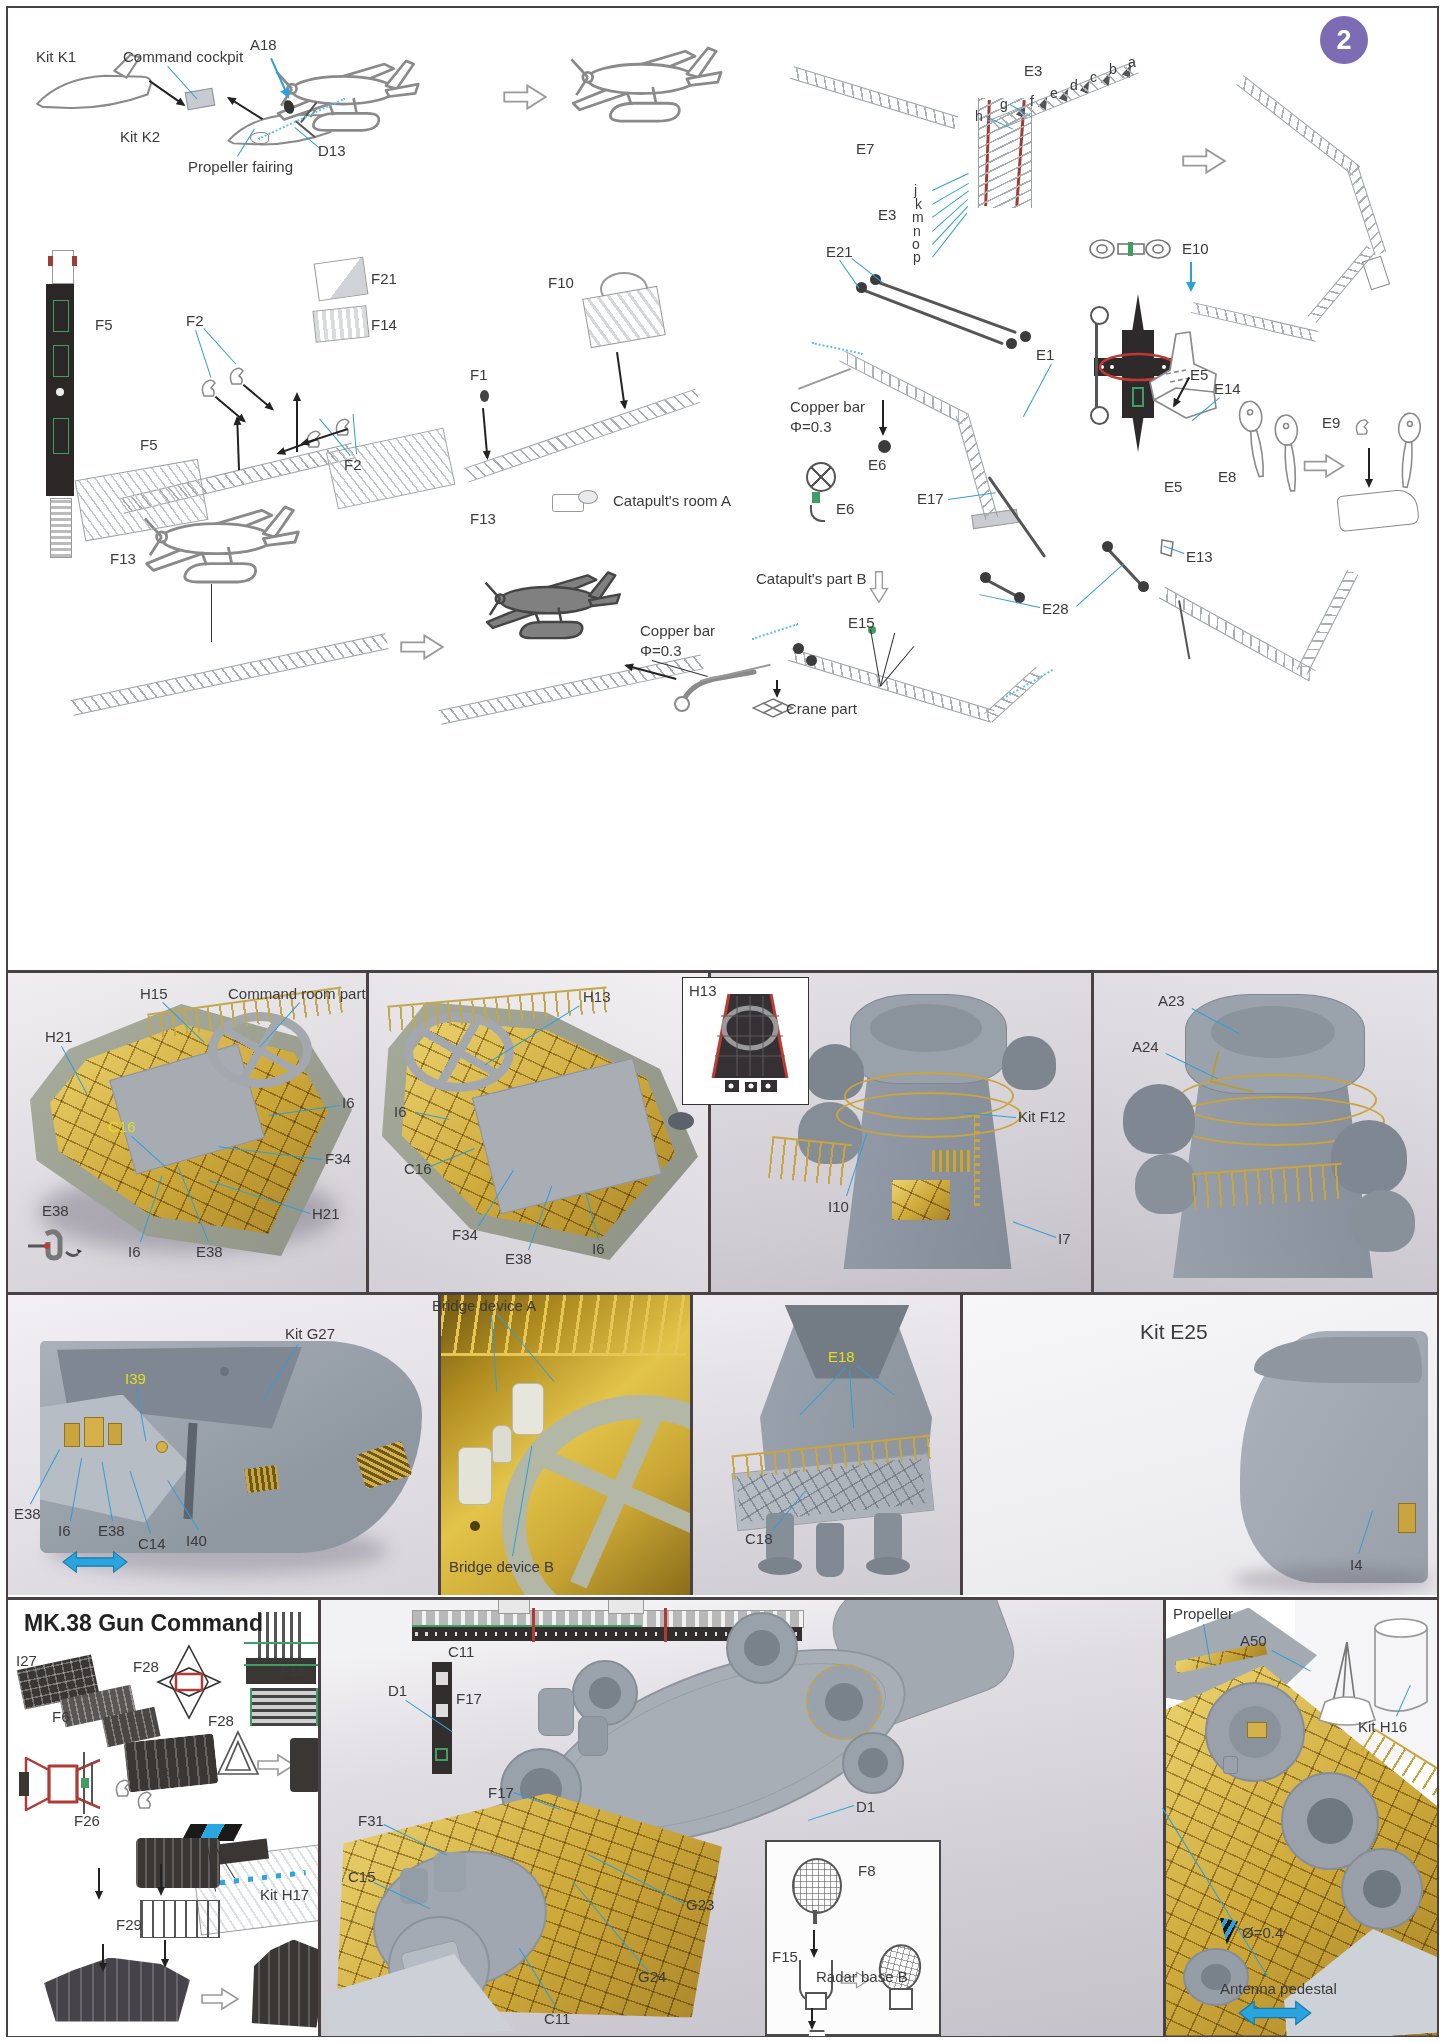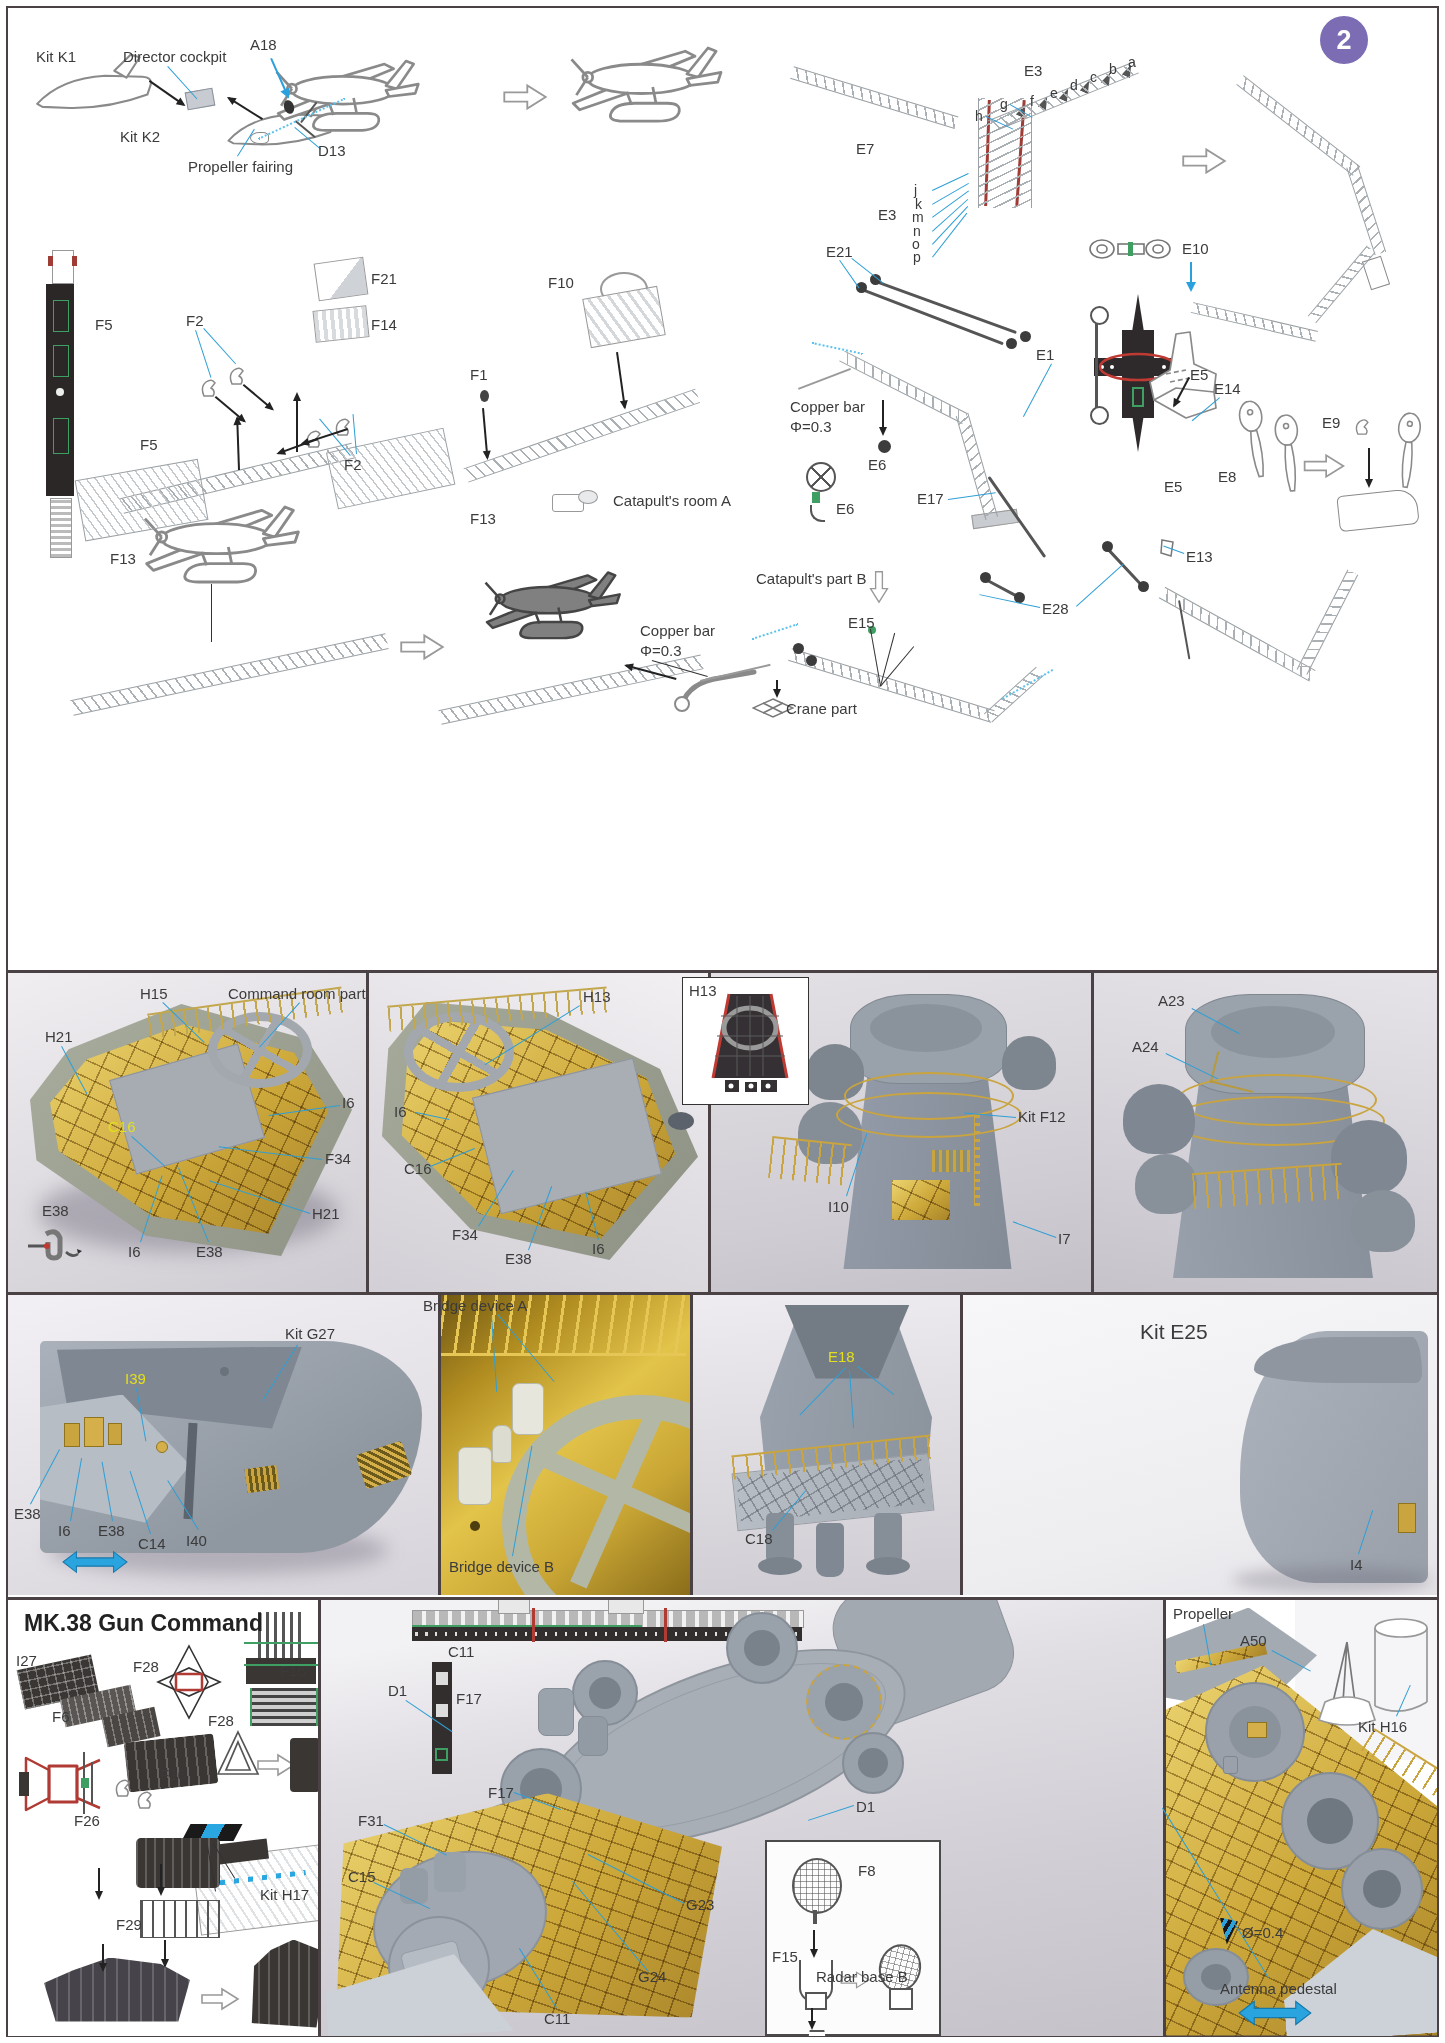--- a/index.html
+++ b/index.html
@@ -78,21 +78,21 @@
 <div class="abs" style="left:0;top:0;width:1445px;height:970px;">
 
  <svg class="abs" style="left:28px;top:56px;width:135px;height:62px;transform:rotate(-8deg)">
         <use href="#fuse"></use>
       </svg>
  <svg class="abs" style="left:220px;top:96px;width:125px;height:58px;transform:rotate(-8deg)">
         <use href="#fuse"></use>
       </svg>
  <div class="abs" style="left:186px;top:90px;width:26px;height:16px;background:#c8ccd2;border:1.5px solid #8a909a;transform:rotate(-10deg)"></div>
  <span class="lbl" style="left:36px;top:48px;">Kit K1</span>
- <span class="lbl" style="left:123px;top:48px;">Director cockpit</span>
+ <span class="lbl" style="left:123px;top:48px;">Command cockpit</span>
  <span class="lbl" style="left:120px;top:128px;">Kit K2</span>
  <i class="ld" style="left:168px;top:66px;width:44px;transform:rotate(48deg)"></i>
  <i class="ark" style="left:150px;top:80px;width:42px;transform:rotate(35deg)"></i>
  <i class="ark" style="left:262px;top:120px;width:40px;transform:rotate(-148deg)"></i>
 
  <svg class="abs" style="left:258px;top:44px;width:185px;height:108px;">
         <use href="#plane"></use>
       </svg>
  <span class="lbl" style="left:250px;top:36px;">A18</span>
  <i class="arb" style="left:272px;top:58px;width:42px;transform:rotate(66deg)"></i>
@@ -528,21 +528,21 @@
 <div class="photo" style="left:440px;top:1294.5px;width:250px;height:300px;background:linear-gradient(140deg,#6f5714,#b08c20 22%,#e3c44a 48%,#caa735 72%,#8a6d1a);">
   <div class="abs" style="left:0px;top:0px;width:250px;height:58px;border-bottom:3px solid #e6c654;background:repeating-linear-gradient(90deg,#e6c654 0 3px,transparent 3px 17px);transform:skewX(-8deg);"></div>
   <div class="abs" style="left:62px;top:100px;width:230px;height:210px;border:24px solid #b3b8a6;border-radius:50%;"></div>
   <div class="abs" style="left:80px;top:188px;width:200px;height:18px;background:#b3b8a6;transform:rotate(24deg);"></div>
   <div class="abs" style="left:168px;top:108px;width:18px;height:190px;background:#b3b8a6;transform:rotate(24deg);"></div>
   <div class="abs" style="left:72px;top:88px;width:30px;height:50px;background:#e6e6dc;border:1px solid #b9b9ab;border-radius:7px;"></div>
   <div class="abs" style="left:18px;top:152px;width:32px;height:56px;background:#e3e3d8;border:1px solid #b9b9ab;border-radius:7px;"></div>
   <div class="abs" style="left:52px;top:130px;width:18px;height:36px;background:#dcdcd0;border:1px solid #b9b9ab;border-radius:8px 8px 4px 4px;"></div>
   <div class="abs" style="left:30px;top:226px;width:10px;height:10px;border-radius:50%;background:#4d3f10;"></div>
 </div>
-<span class="lbl" style="left:423px;top:1297px;">Bridge device A</span>
+<span class="lbl" style="left:432px;top:1297px;">Bridge device A</span>
 <i class="ld" style="left:492px;top:1316px;width:76px;transform:rotate(86deg)"></i>
 <i class="ld" style="left:498px;top:1314px;width:88px;transform:rotate(50deg)"></i>
 <span class="lbl" style="left:449px;top:1558px;">Bridge device B</span>
 <i class="ld" style="left:512px;top:1556px;width:112px;transform:rotate(-80deg)"></i>
 
 <div class="vr" style="left:690px;top:1294.5px;height:300px;"></div>
 <div class="photo" style="left:692px;top:1294.5px;width:268px;height:300px;background:linear-gradient(175deg,#eeecf0,#dbd8de 60%,#cfccd3);">
   <div class="abs" style="left:68px;top:10px;width:172px;height:182px;background:linear-gradient(100deg,#9aa3ad,#8b939d);clip-path:polygon(24% 0,76% 0,100% 62%,96% 100%,4% 100%,0 62%);"></div>
   <div class="abs" style="left:84px;top:10px;width:142px;height:74px;background:#737b85;clip-path:polygon(6% 0,94% 0,72% 100%,28% 100%);"></div>
   <div class="abs" style="left:42px;top:168px;width:196px;height:56px;background:linear-gradient(90deg,#b7bdc4,#a8aeb6);border:1px solid #989ea6;transform:rotate(-6deg);"></div>

